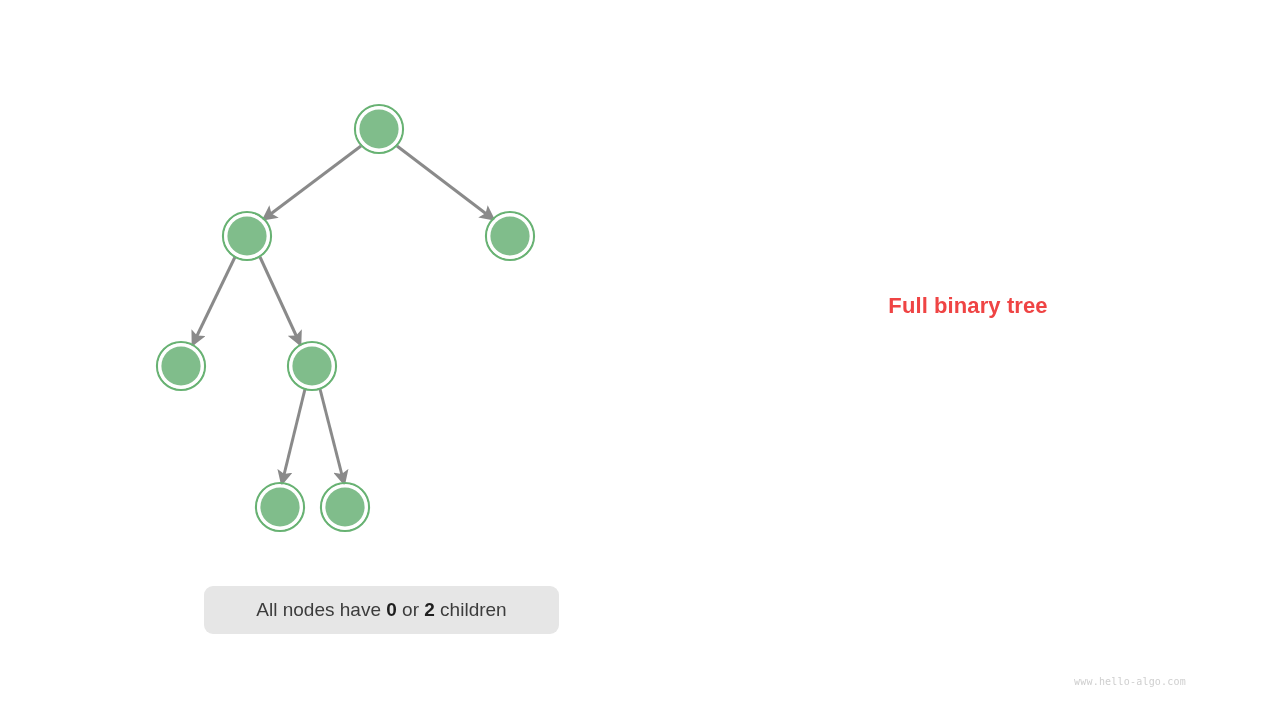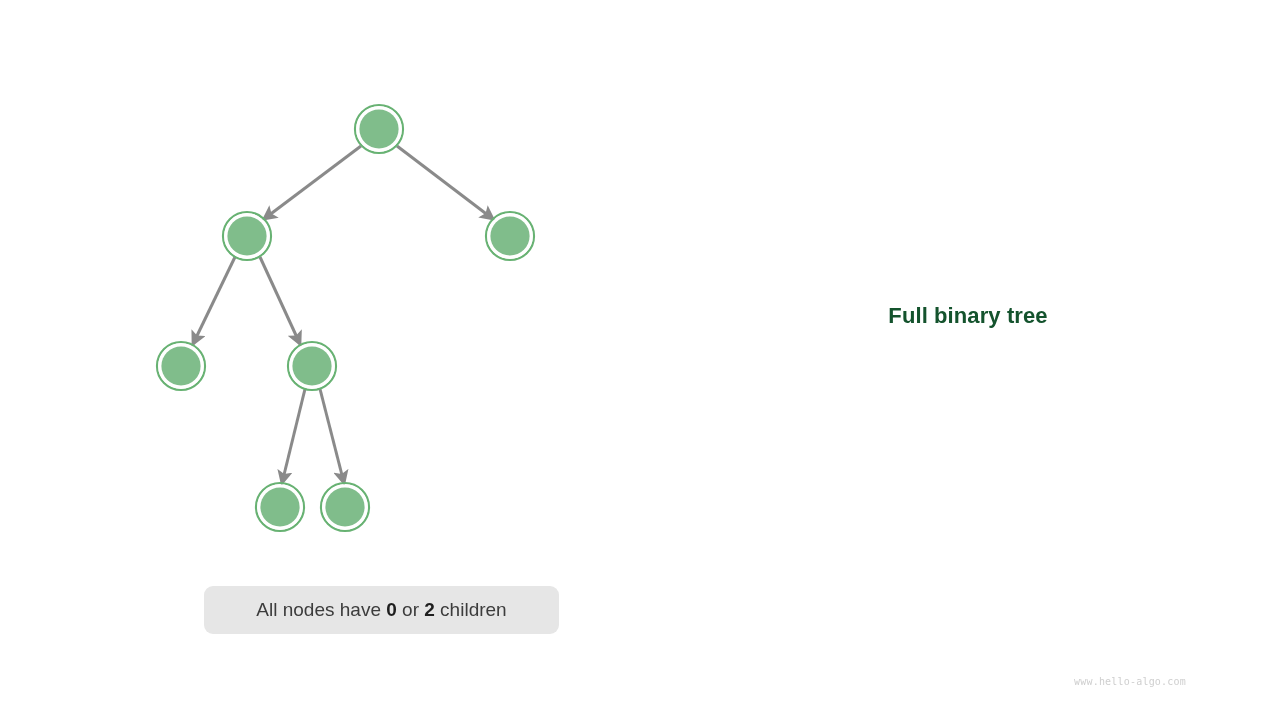--- a/index.html
+++ b/index.html
@@ -50,26 +50,26 @@
     stroke-width: 2.4;
   }
   .node-body {
     fill: #80bd8b;
     stroke: none;
   }
 
   .title-label {
     position: absolute;
     left: 768px;
-    top: 302px;
+    top: 292px;
     width: 400px;
     text-align: center;
     font-size: 22px;
     font-weight: bold;
-    color: #14532d;
+    color: #ef4444;
     letter-spacing: 0.1px;
     line-height: 28px;
     white-space: nowrap;
   }
 
   .caption-pill {
     position: absolute;
     left: 204px;
     top: 586px;
     width: 355px;

